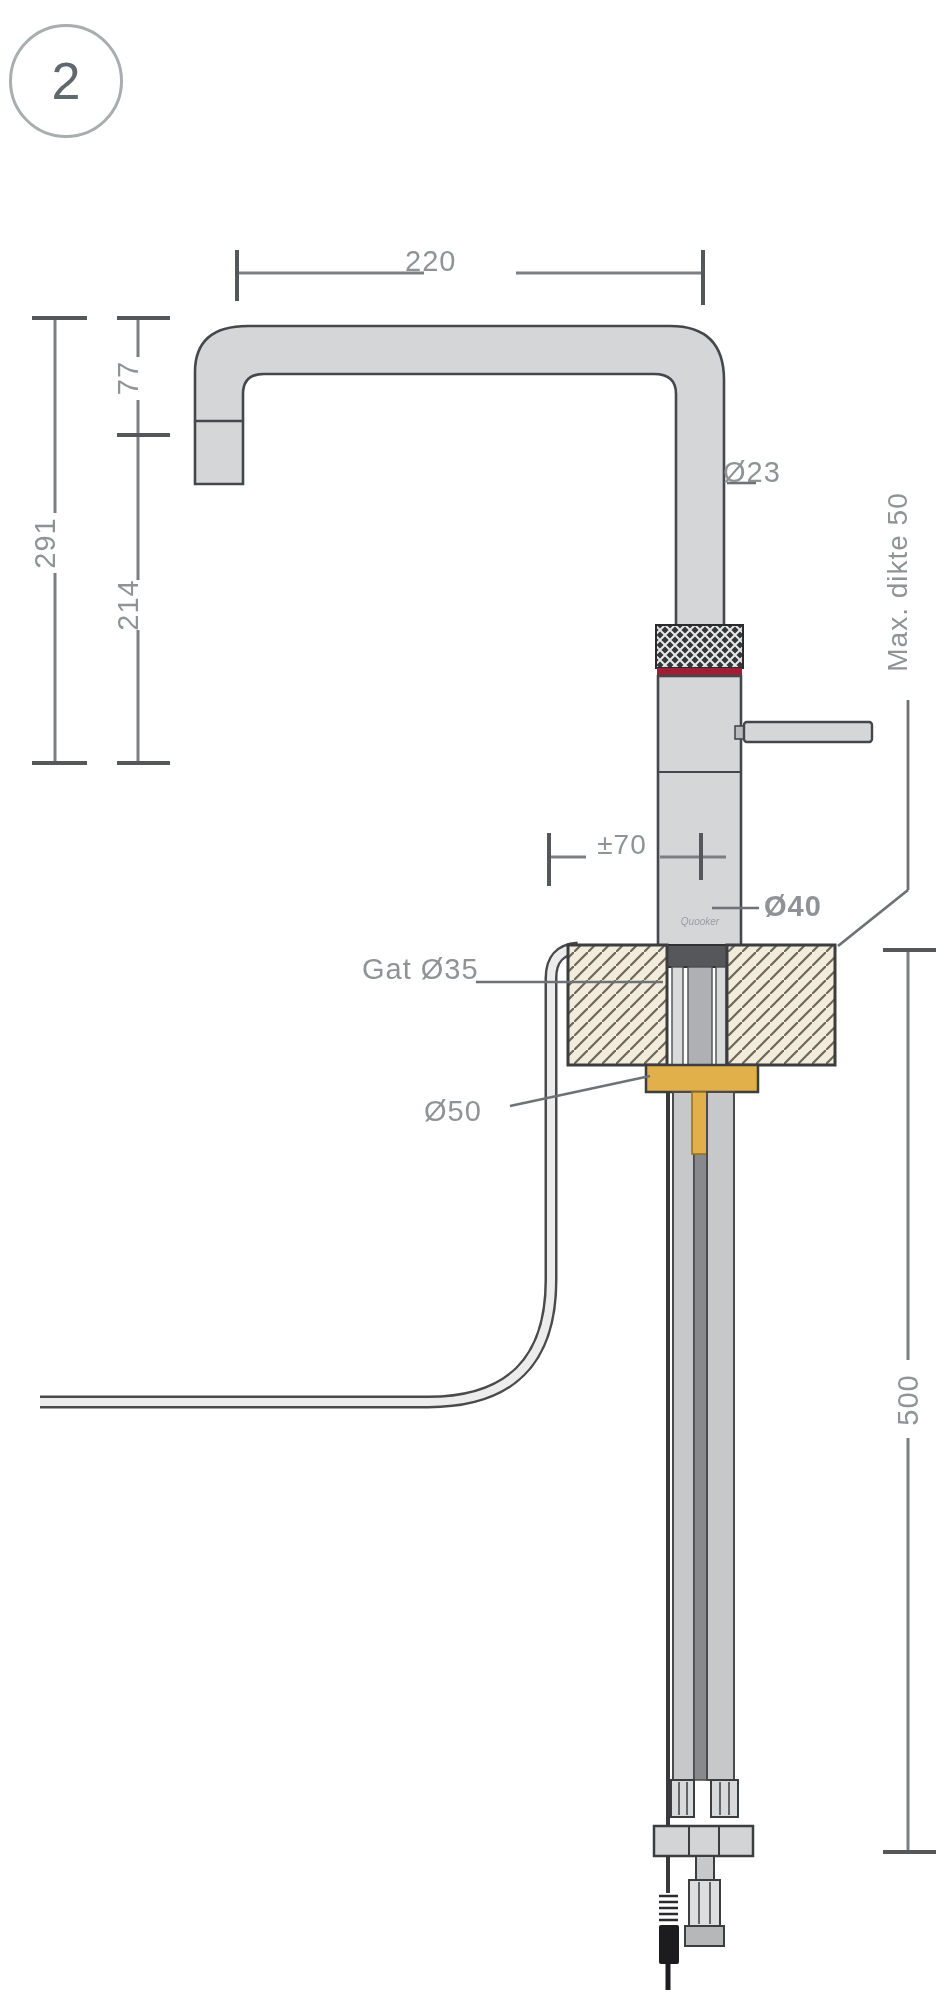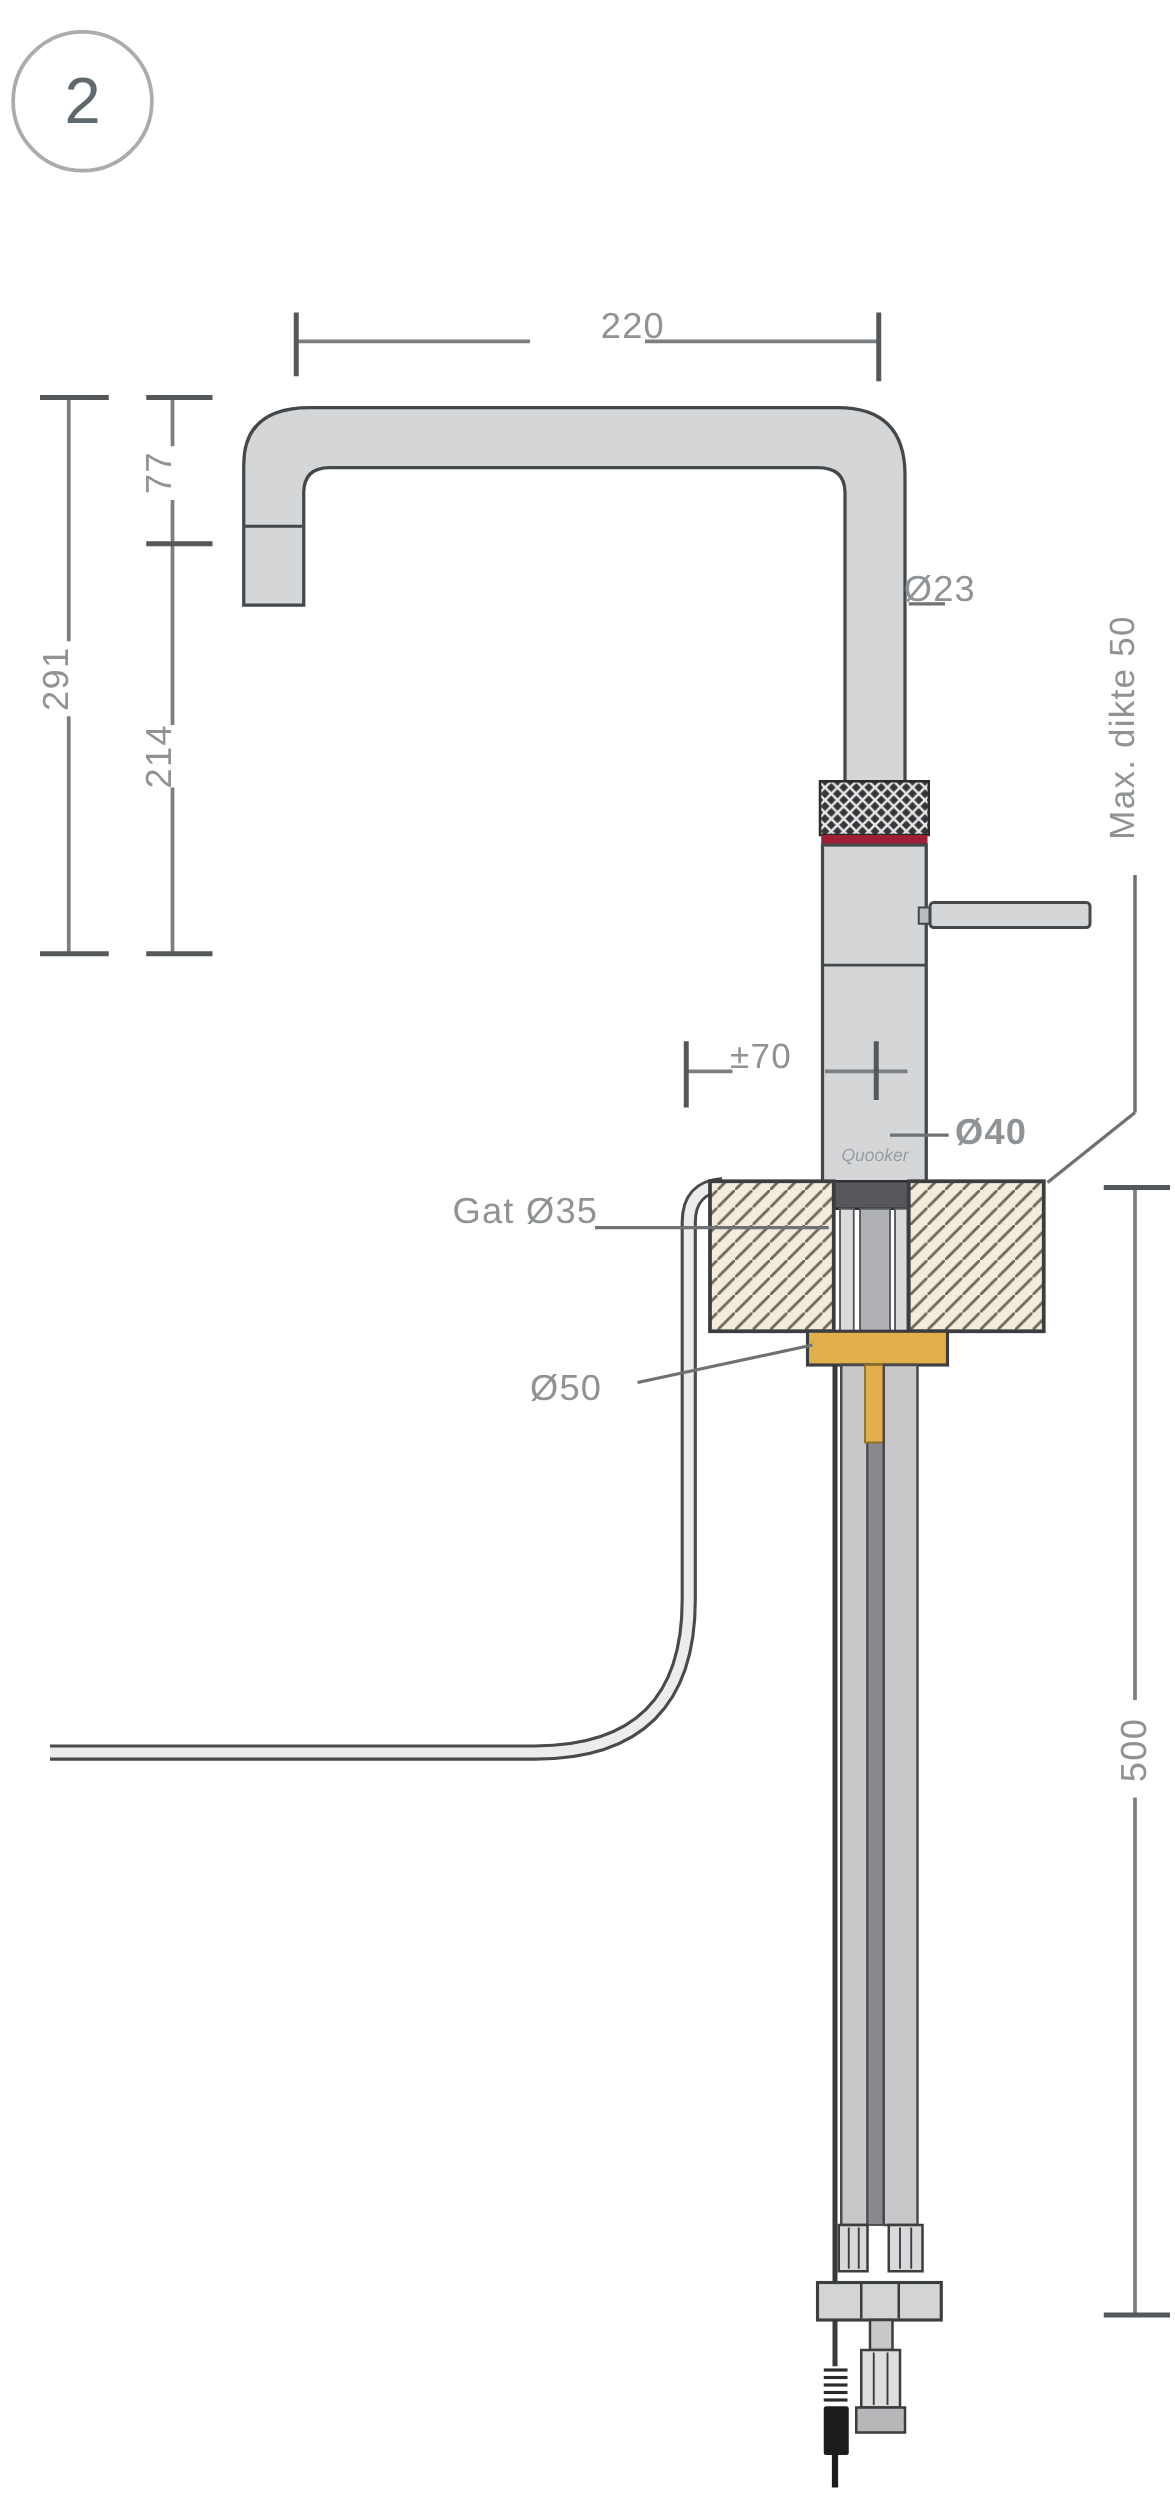--- a/index.html
+++ b/index.html
@@ -13,29 +13,29 @@
     white-space:nowrap;line-height:1;
   }
   .lbl.rot{display:flex;align-items:center;justify-content:center;transform:rotate(-90deg);}
   #step-badge{
     position:absolute;left:9px;top:24px;width:108px;height:108px;border-radius:50%;
     border:3px solid #a9adb0;display:flex;align-items:center;justify-content:center;
     font-size:52px;color:#5f686d;
   }
   #brand-logo{
     position:absolute;left:668px;top:916px;width:64px;text-align:center;
-    font-size:14px;font-style:italic;color:#9a9da0;letter-spacing:0;
+    font-size:10px;font-style:italic;color:#9a9da0;letter-spacing:0;
   }
-  #dim-220{left:440px;top:247px;width:92px;text-align:right;}
+  #dim-220{left:405px;top:247px;width:92px;text-align:left;}
   #dim-77{left:98px;top:363px;width:60px;height:30px;}
   #dim-291{left:5px;top:526px;width:80px;height:34px;}
   #dim-214{left:88px;top:590px;width:80px;height:30px;}
   #dim-d23{left:723px;top:458px;}
   #dim-maxdikte{left:783px;top:567px;width:230px;height:30px;font-size:28px;}
-  #dim-pm70{left:584px;top:831px;width:76px;text-align:left;font-size:28px;}
+  #dim-pm70{left:584px;top:831px;width:76px;text-align:center;font-size:28px;}
   #dim-d40{left:764px;top:892px;font-weight:bold;}
   #dim-gat35{left:338px;top:955px;margin-left:24px;}
   #dim-d50{left:424px;top:1097px;}
   #dim-500{left:868px;top:1385px;width:80px;height:30px;}
 </style>
 </head>
 <body>
 
 <div id="stage">
 

